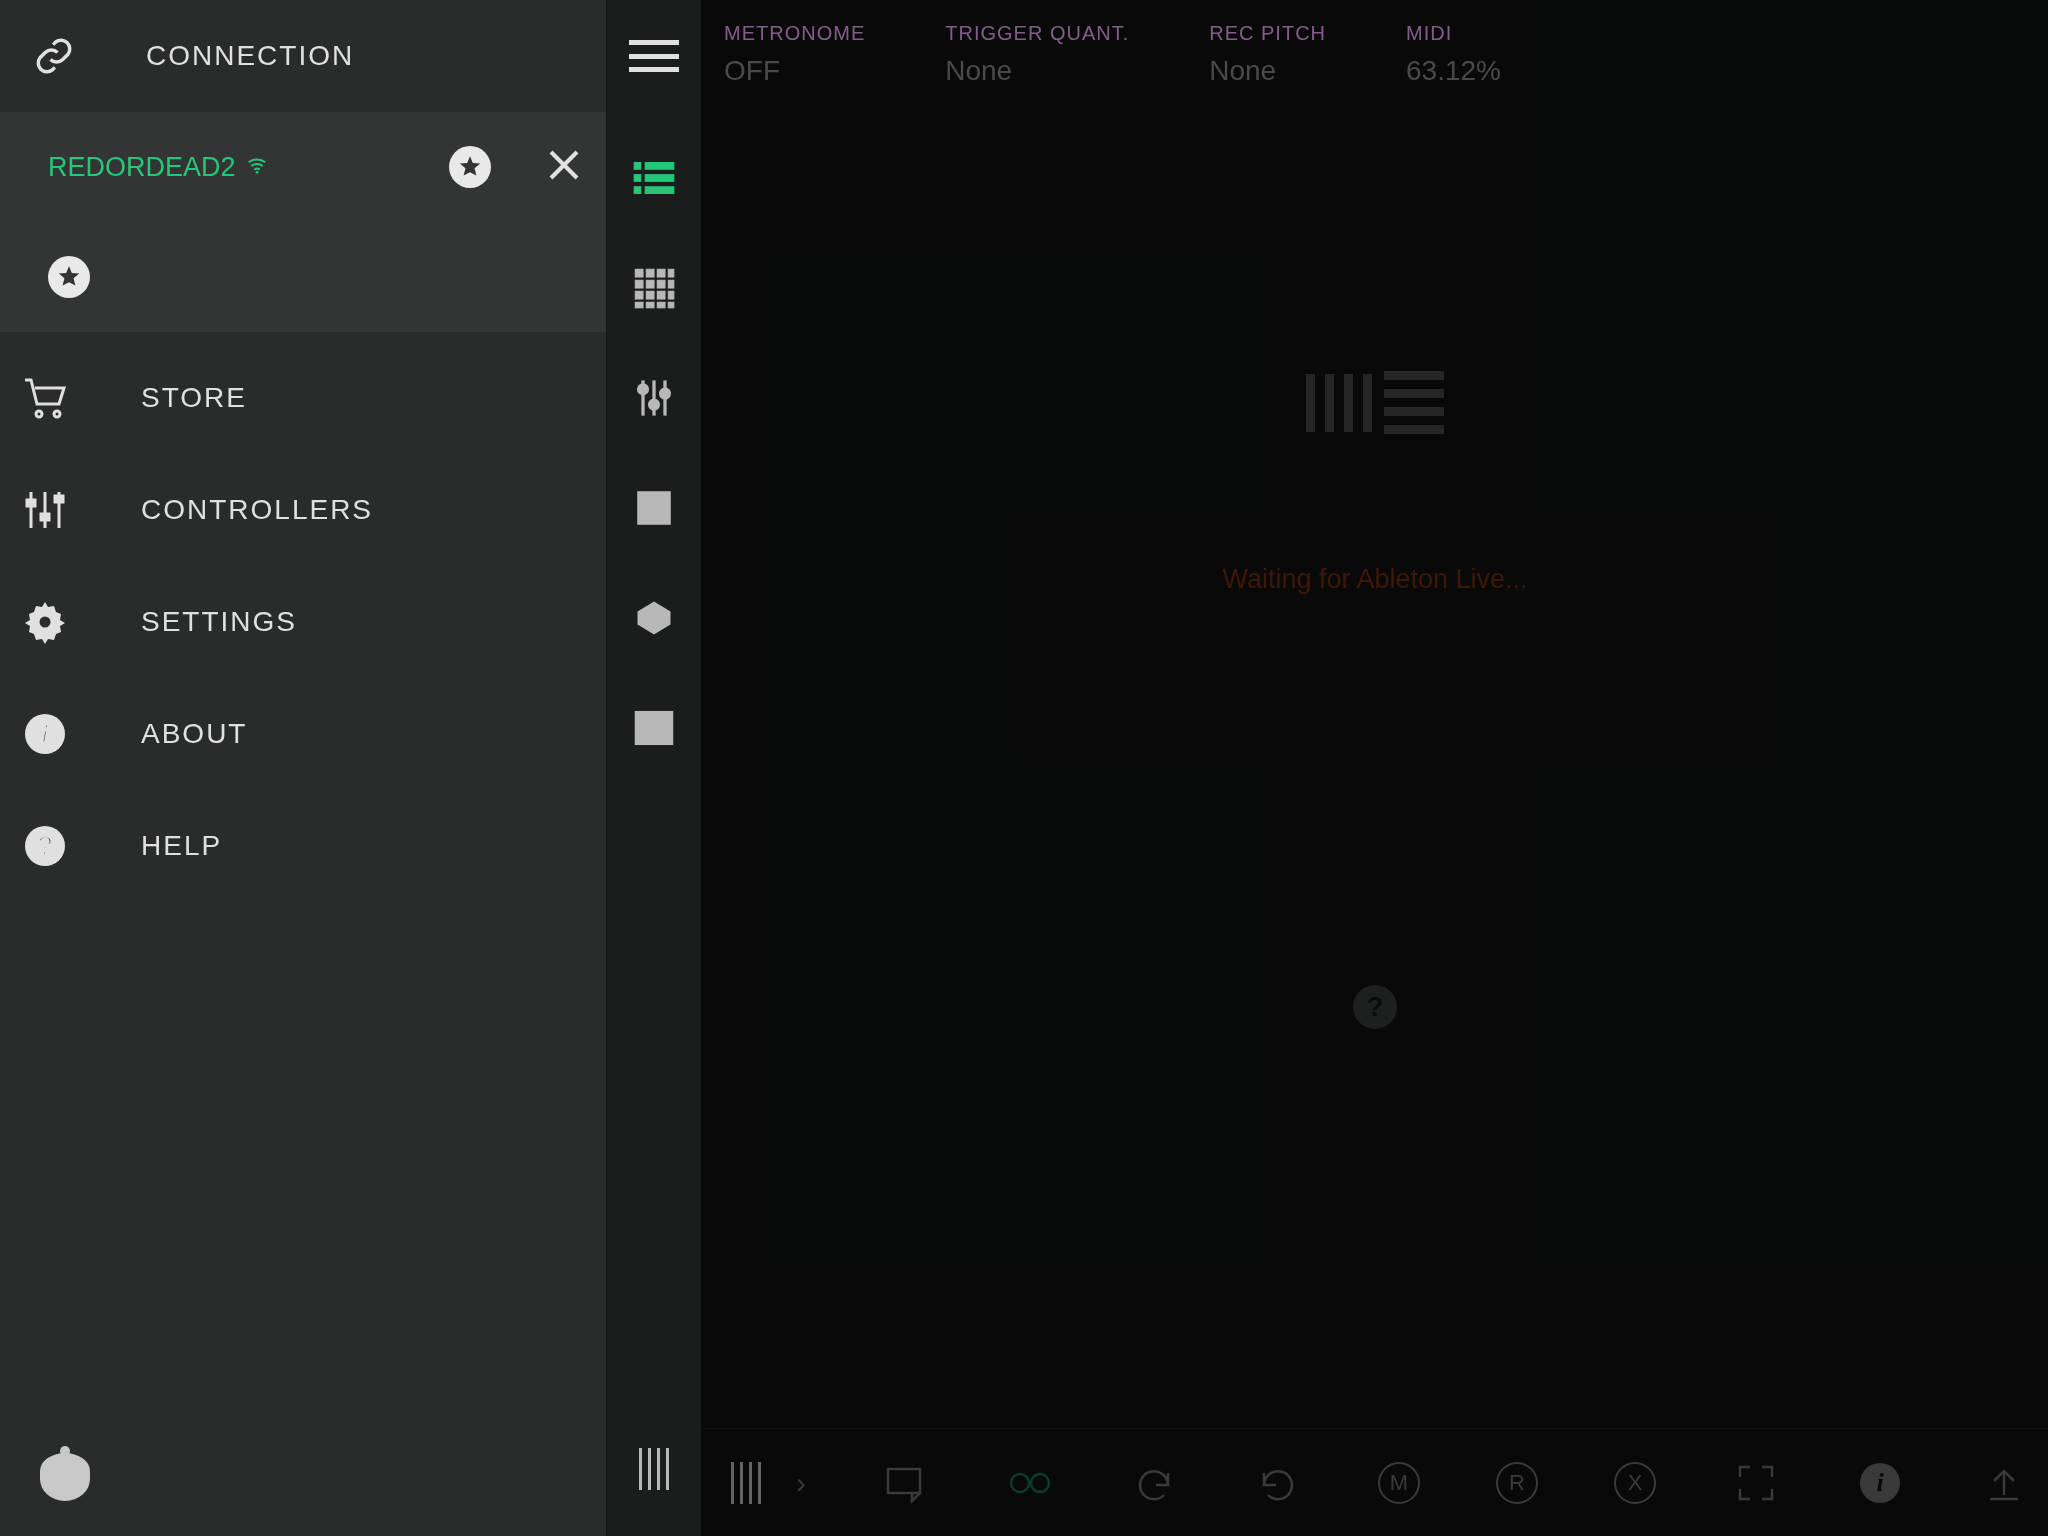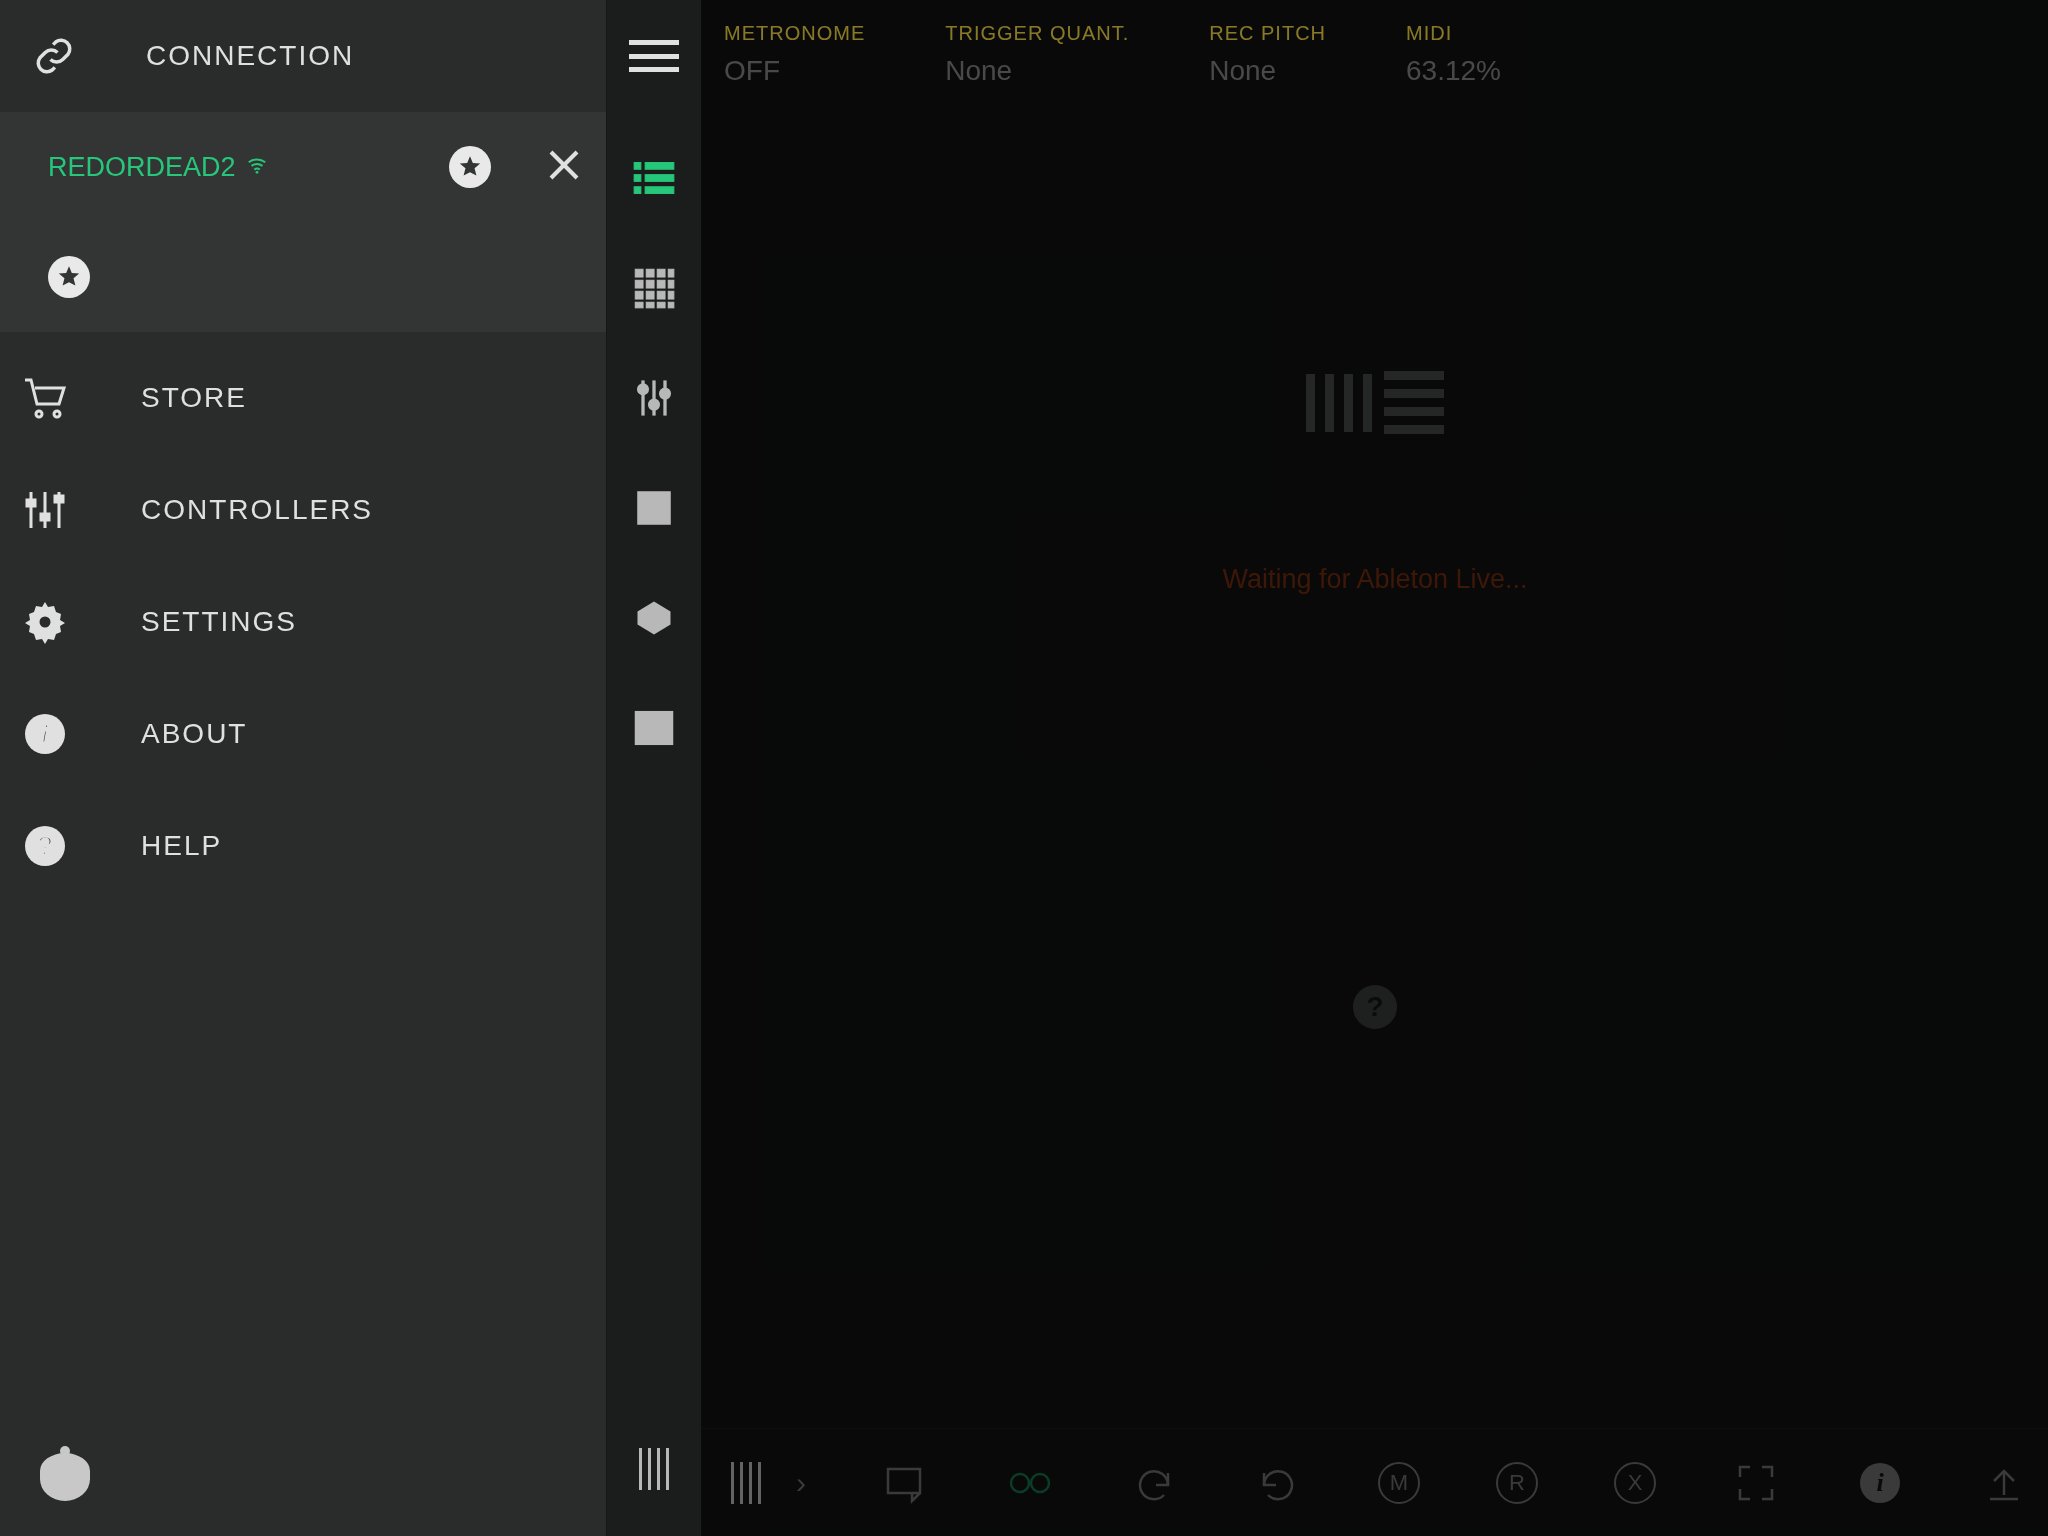--- a/index.html
+++ b/index.html
@@ -38,21 +38,21 @@
   .ticon svg { stroke: #b8b8b8; fill: #b8b8b8; }
   .ticon.active svg rect, .ticon.active svg line { stroke: #26c77a; fill: #26c77a; }
   .ts-icons-bottom { margin-top: auto; margin-bottom: 42px; }
   .tally { display: flex; gap: 6px; height: 50px; align-items: center; }
   .tally div { width: 3px; height: 42px; background: #b8b8b8; }
   
   .main { flex: 1; height: 1536px; background: #0f1110; display: flex; flex-direction: column; position: relative; }
   .dim { position: absolute; inset: 0; background: rgba(0,0,0,0.46); pointer-events: none; }
   .topbar { height: 112px; display: flex; align-items: flex-start; padding: 22px 20px 0 22px; gap: 80px; }
   .metric { display: flex; flex-direction: column; gap: 10px; }
-  .metric-label { font-size: 20px; color: #fde047; letter-spacing: 1px; }
+  .metric-label { font-size: 20px; color: #f0abfc; letter-spacing: 1px; }
   .metric-value { font-size: 28px; color: #888; }
   .center { flex: 1; display: flex; flex-direction: column; align-items: center; justify-content: center; gap: 120px; position: relative; padding-bottom: 140px; }
   .ableton-logo { display:flex; gap:6px; align-items:center; opacity:0.35; }
   .ableton-logo .bars { display:flex; gap:10px; }
   .ableton-logo .bars div { width:9px; height:58px; background:#aaa; }
   .ableton-logo .lines { display:flex; flex-direction:column; gap:9px; margin-left:6px; }
   .ableton-logo .lines div { width:60px; height:9px; background:#aaa; }
   .wait-text { font-size: 27px; color: #c2410c; opacity:0.55; }
   .help-dot { width: 44px; height: 44px; border-radius: 50%; background: #5d5d5d; color:#1a1a1a; display:flex; align-items:center; justify-content:center; font-size:28px; font-weight:bold; opacity:0.55; position:absolute; bottom:-170px; }
   .bottombar { height: 108px; display:flex; align-items:center; padding: 0 20px; gap: 76px; border-top:1px solid #1a1c1b; }

